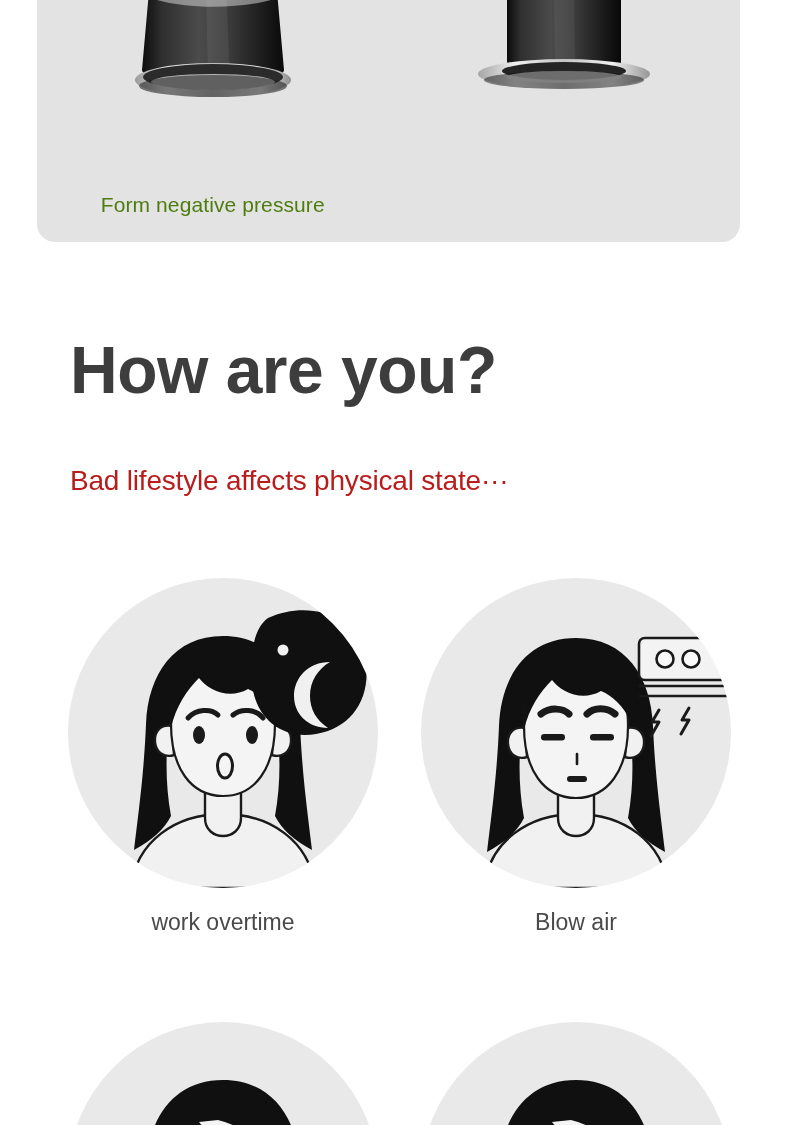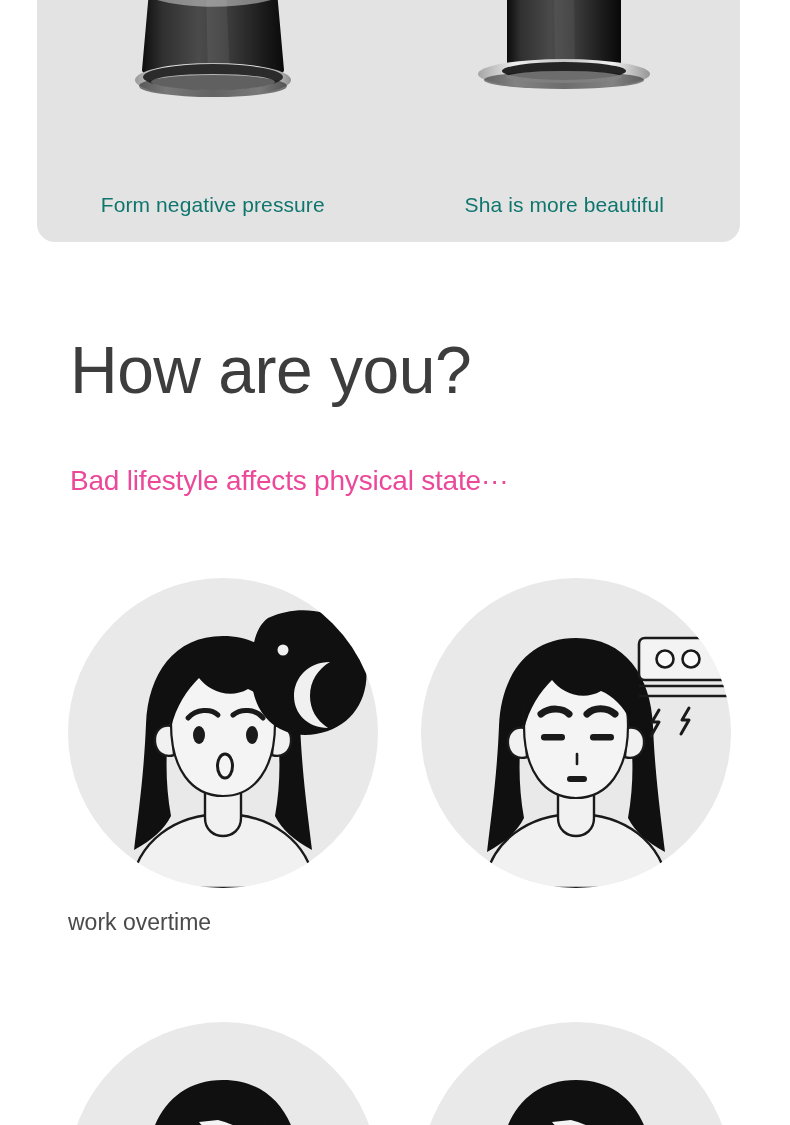--- a/index.html
+++ b/index.html
@@ -50,53 +50,53 @@
     transform: translateX(-50%);
     top: 60px;
     width: 230px;
     height: 190px;
   }
   .product-caption {
     position: relative;
     text-align: center;
     font-size: 21px;
     line-height: 1.42;
-    color: #0f766e;
+    color: #4d7c0f;
     letter-spacing: 0.1px;
     font-weight: 400;
   }
   .product-caption .line { display: block; white-space: nowrap; }
 
   
   .section-heading {
     position: absolute;
     left: 70px;
     top: 337px;
     font-size: 66px;
     line-height: 1;
-    font-weight: 400;
+    font-weight: 700;
     color: #3d3d3d;
     letter-spacing: -0.5px;
   }
   .section-sub {
     position: absolute;
     left: 70px;
     top: 467px;
     font-size: 28px;
     line-height: 1;
     font-weight: 400;
-    color: #ec4899;
+    color: #b91c1c;
     letter-spacing: -0.2px;
   }
 
   
   .symptom {
     position: absolute;
     width: 310px;
-    text-align: left;
+    text-align: center;
   }
   .symptom-a { left: 68px;  top: 578px; }
   .symptom-b { left: 421px; top: 578px; }
   .symptom-c { left: 68px;  top: 1022px; }
   .symptom-d { left: 421px; top: 1022px; }
 
   .circle {
     position: relative;
     width: 310px;
     height: 310px;
@@ -198,21 +198,20 @@
           <ellipse cx="150" cy="33" rx="16" ry="5" fill="#d5d5d5" opacity="0.8"></ellipse>
           <path d="M104 -30 L124 -30 L126 128 L106 128 Z" fill="#ffffff" opacity="0.06"></path>
 
           <ellipse cx="115" cy="134" rx="86" ry="15" fill="url(#rimB)"></ellipse>
           <ellipse cx="115" cy="131" rx="62" ry="9" fill="#242424"></ellipse>
           <ellipse cx="115" cy="137" rx="58" ry="6" fill="#eeeeee" opacity="0.8"></ellipse>
           <ellipse cx="115" cy="140" rx="80" ry="9" fill="#151515" opacity="0.5"></ellipse>
         </svg>
       </div>
       <div class="product-caption">
-        <span class="line">Sha is more beautiful</span>
       </div>
     </div>
 
   </div>
 </div>
 
 <div class="section-heading">How are you?</div>
 <div class="section-sub">Bad lifestyle affects physical state···</div>
 
 <div class="symptom symptom-a">
@@ -281,20 +280,21 @@
       <circle cx="244" cy="81" r="8.5" fill="#fafafa" stroke="#1a1a1a" stroke-width="2.6"></circle>
       <circle cx="270" cy="81" r="8.5" fill="#fafafa" stroke="#1a1a1a" stroke-width="2.6"></circle>
       <path d="M218 108 L312 108" fill="none" stroke="#1a1a1a" stroke-width="2.6"></path>
       <path d="M218 118 L312 118" fill="none" stroke="#1a1a1a" stroke-width="2.6"></path>
 
       <path d="M238 132 L231 144 L238 144 L230 158" fill="none" stroke="#1a1a1a" stroke-width="3" stroke-linecap="round" stroke-linejoin="round"></path>
       <path d="M268 130 L261 142 L268 142 L260 156" fill="none" stroke="#1a1a1a" stroke-width="3" stroke-linecap="round" stroke-linejoin="round"></path>
     </svg>
   </div>
   <div class="symptom-caption">
+    <span class="line">Blow air</span>
   </div>
 </div>
 
 <div class="symptom symptom-c">
   <div class="circle">
     <svg viewBox="0 0 310 310" xmlns="http://www.w3.org/2000/svg">
       <path d="M155 58 C106 58 80 96 78 146 C76 196 70 238 66 272 C84 262 96 252 103 238 C96 200 98 160 104 136 L206 136 C212 160 214 200 207 238 C214 252 226 262 244 272 C240 238 234 196 232 146 C230 96 204 58 155 58 Z" fill="#101010"></path>
       <path d="M103 150 C100 108 118 74 155 72 C192 70 210 100 209 140 C202 126 192 116 180 111 C161 122 140 112 131 100 C119 112 108 128 103 150 Z" fill="#101010"></path>
       <path d="M155 78 C119 78 103 106 103 146 C103 190 123 218 155 218 C187 218 207 190 207 146 C207 106 191 78 155 78 Z" fill="#f4f4f4" stroke="#1a1a1a" stroke-width="2.2" opacity="0"></path>
       <path d="M131 100 C140 112 161 122 180 111 C169 104 158 100 150 98 Z" fill="#f4f4f4"></path>

